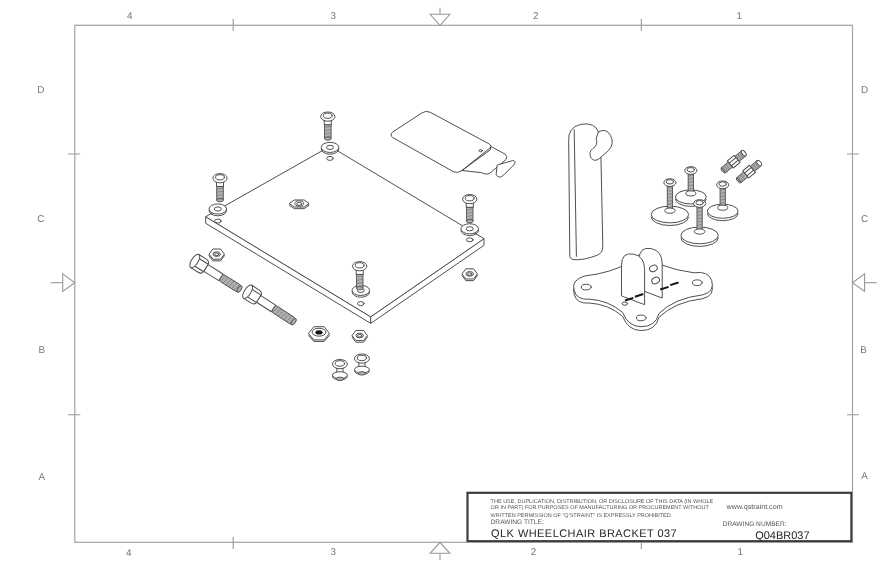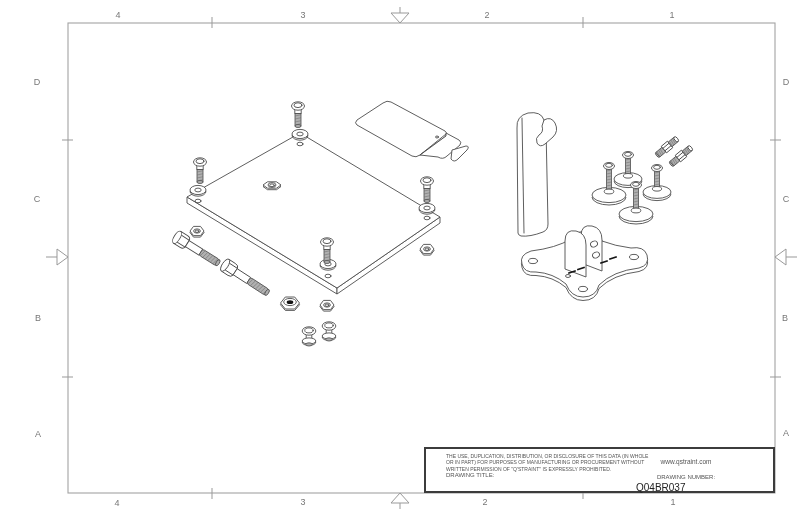--- a/index.html
+++ b/index.html
@@ -34,21 +34,21 @@
     position:absolute;left:20px;top:4px;width:205px;
     font-size:5px;line-height:1.25;color:#555;
   }
   .tb-title-label{position:absolute;left:20px;top:23px;font-size:6px;color:#555;}
   .tb-title{
     position:absolute;left:10px;top:31px;width:190px;text-align:center;
     font-size:10px;color:#222;letter-spacing:.4px;
   }
   .tb-site{position:absolute;left:210px;top:9px;width:100px;text-align:center;font-size:6.5px;color:#555;}
   .tb-num-label{position:absolute;left:210px;top:25px;width:100px;text-align:center;font-size:6px;color:#555;}
-  .tb-num{position:absolute;left:210px;top:33px;width:100px;text-align:left;font-size:10px;color:#222;}
+  .tb-num{position:absolute;left:210px;top:33px;width:100px;text-align:right;font-size:10px;color:#222;}
 </style>
 </head>
 <body>
 
 <div class="sheet">
 
   <svg width="800" height="518" viewBox="0 0 800 518">
     <defs>
       <g id="washer">
         <ellipse class="fw" cx="0" cy="0" rx="8" ry="4.6"></ellipse>
@@ -249,18 +249,19 @@
   <span class="zone-label" style="left:38px;top:434px">A</span>
 
   <span class="zone-label" style="left:786px;top:82px">D</span>
   <span class="zone-label" style="left:786px;top:199px">C</span>
   <span class="zone-label" style="left:785px;top:318px">B</span>
   <span class="zone-label" style="left:786px;top:433px">A</span>
 
   <div class="title-block">
     <div class="tb-legal">THE USE, DUPLICATION, DISTRIBUTION, OR DISCLOSURE OF THIS DATA (IN WHOLE OR IN PART) FOR PURPOSES OF MANUFACTURING OR PROCUREMENT WITHOUT WRITTEN PERMISSION OF "Q'STRAINT" IS EXPRESSLY PROHIBITED.</div>
     <div class="tb-title-label">DRAWING TITLE:</div>
+    <div class="tb-title">QLK WHEELCHAIR BRACKET 037</div>
     <div class="tb-site">www.qstraint.com</div>
     <div class="tb-num-label">DRAWING NUMBER:</div>
     <div class="tb-num">Q04BR037</div>
   </div>
 
 </div>
 
 </body></html>

